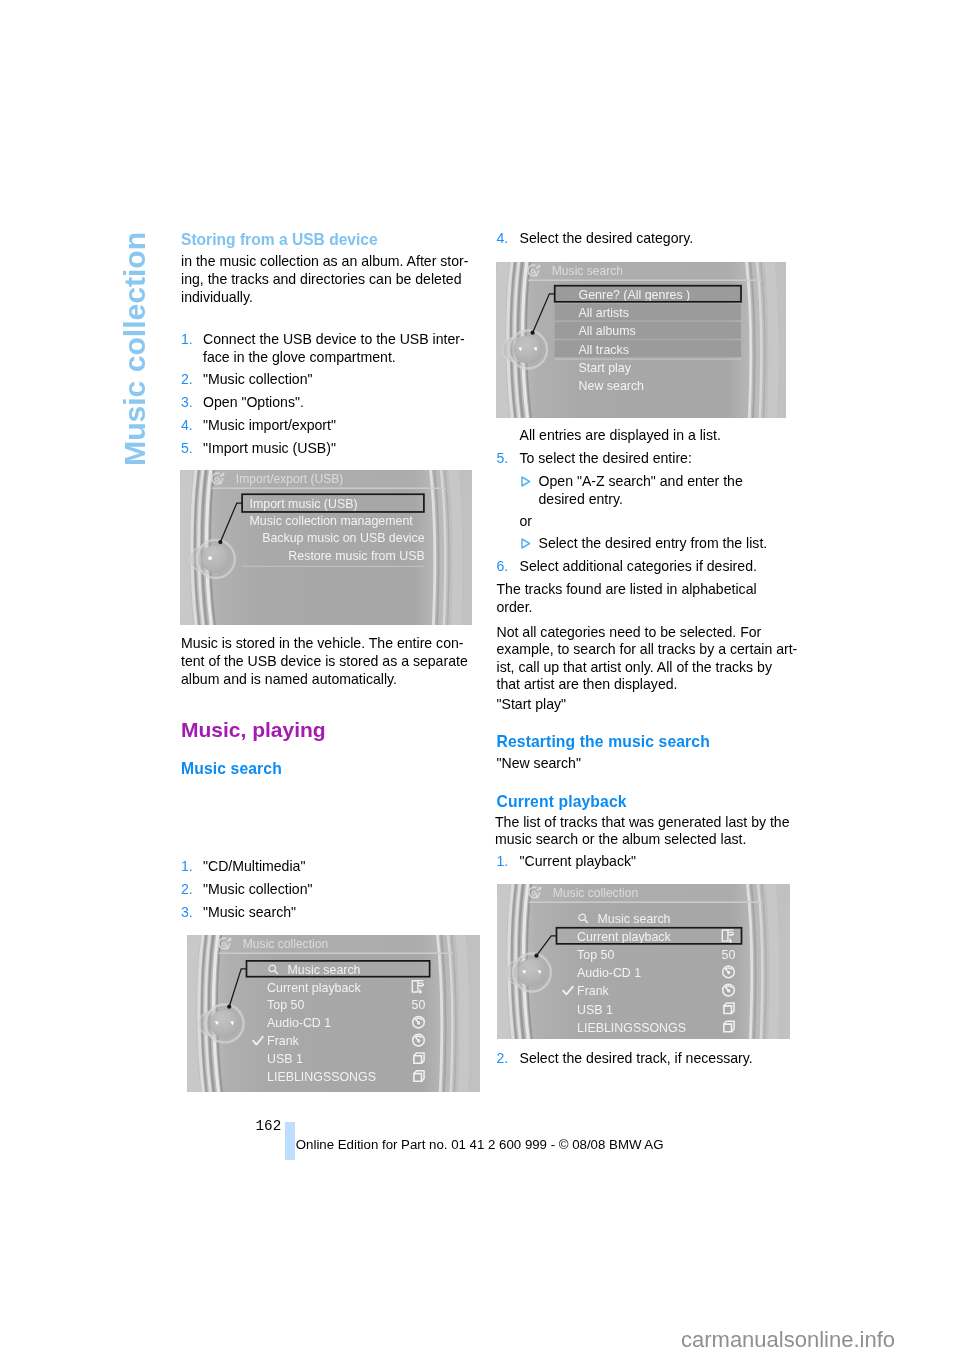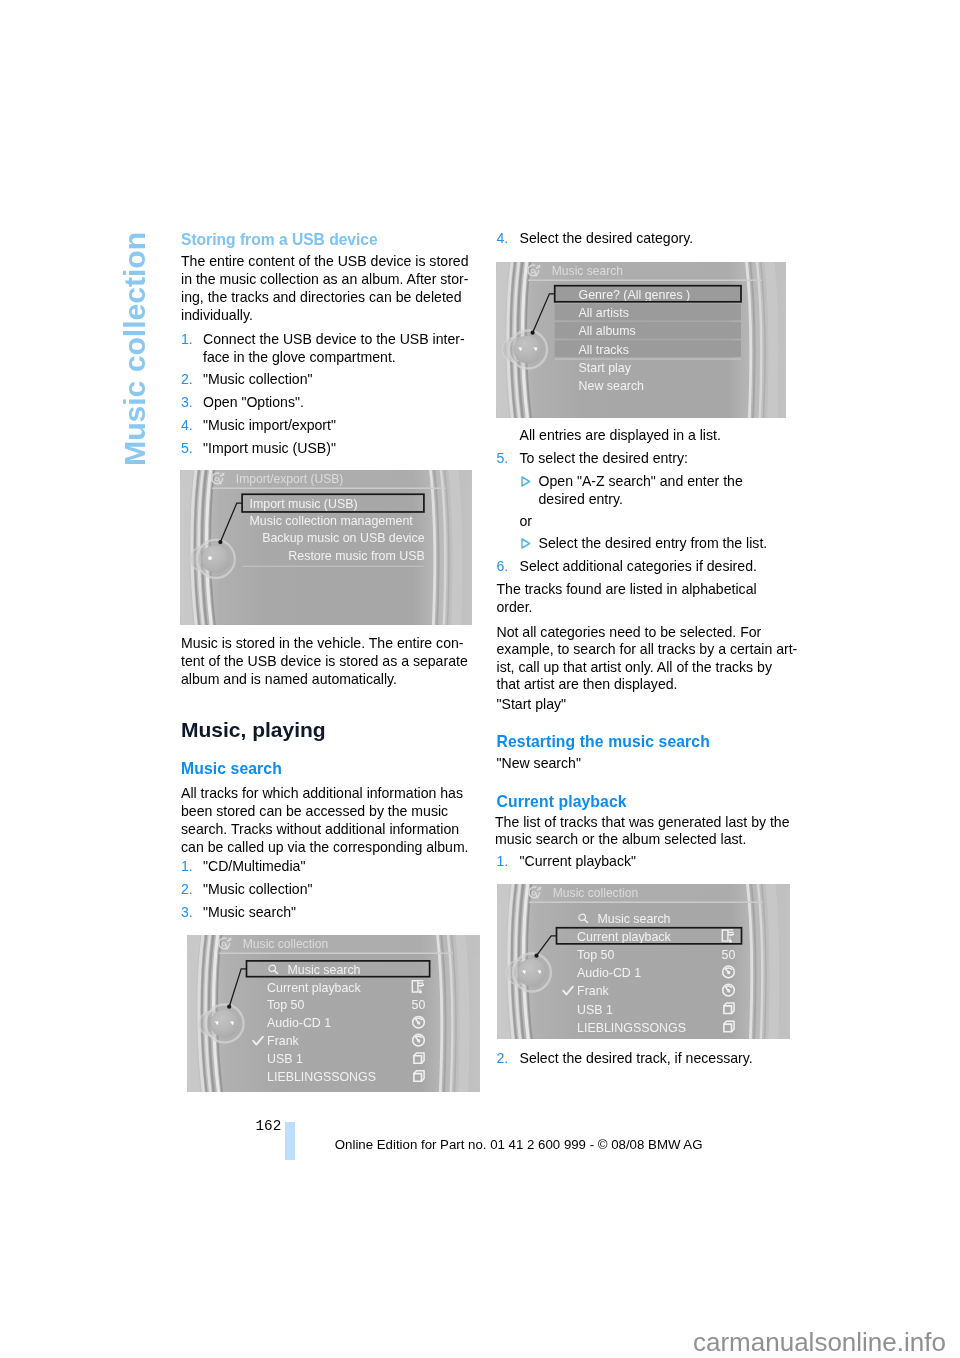--- a/index.html
+++ b/index.html
@@ -6,48 +6,47 @@
   body{width:960px;height:1358px;position:relative;
        font-family:"Liberation Sans",sans-serif;}
   .page{position:absolute;left:0;top:0;width:960px;height:1358px;background:#fff;overflow:hidden;}
 
   
   .chapter-tab{position:absolute;left:119.5px;top:465.5px;transform:rotate(-90deg);transform-origin:0 0;
       color:#8ac8f2;font-weight:bold;font-size:30.3px;letter-spacing:-0.1px;white-space:nowrap;
       line-height:30.3px;}
 
   .blk{position:absolute;}
-  .sec{color:#0f172a;font-size:21px;font-weight:bold;line-height:22px;white-space:nowrap;}
+  .sec{color:#a21caf;font-size:21px;font-weight:bold;line-height:22px;white-space:nowrap;}
   .sub3{color:#7ec3f2;font-size:15.6px;font-weight:bold;line-height:18px;white-space:nowrap;}
   .sub2{color:#0b8cf2;font-size:15.7px;font-weight:bold;line-height:18px;white-space:nowrap;letter-spacing:0.12px;}
   .body{font-size:14.1px;line-height:18px;color:#000;}
   .nowrap{white-space:nowrap;}
 
   .li{position:absolute;font-size:14.1px;line-height:18px;color:#000;}
   .li .num{position:absolute;left:0;top:0;color:#2090f5;}
   .li .txt{display:block;}
   .tri{position:absolute;line-height:0;}
 
   .shot{position:absolute;filter:blur(0.35px);}
 
   .pagenum{position:absolute;font-size:14.3px;color:#000;}
   .bluebar{position:absolute;background:#bddefc;}
   .footline{position:absolute;font-size:13.25px;color:#000;white-space:nowrap;}
-  .watermark{position:absolute;color:#909090;font-size:26px;white-space:nowrap;margin-left:12px;}
+  .watermark{position:absolute;color:#909090;font-size:22px;white-space:nowrap;}
 </style>
 </head>
 <body>
 
 <div class="page">
   <div class="chapter-tab">Music collection</div>
 
   <div class="blk sub3" style="left:181px;top:230.8px;">Storing from a USB device</div>
 
   <div class="blk body" style="left:181px;top:251.8px;width:292px;">
-    <div class="nowrap">The entire content of the USB device is stored</div>
     <div class="nowrap">in the music collection as an album. After stor-</div>
     <div class="nowrap">ing, the tracks and directories can be deleted</div>
     <div class="nowrap">individually.</div>
   </div>
 
   <div class="li" style="left:181px;top:329.5px;width:292px;">
     <span class="num">1.</span>
     <span class="txt" style="margin-left:22px;">
       <span class="nowrap" style="display:block">Connect the USB device to the USB inter-</span>
       <span class="nowrap" style="display:block">face in the glove compartment.</span>
@@ -145,26 +144,20 @@
 
   <div class="blk body" style="left:181px;top:634px;width:292px;">
     <div class="nowrap">Music is stored in the vehicle. The entire con-</div>
     <div class="nowrap">tent of the USB device is stored as a separate</div>
     <div class="nowrap">album and is named automatically.</div>
   </div>
 
   <div class="blk sec" style="left:181px;top:719px;">Music, playing</div>
   <div class="blk sub2" style="left:181px;top:760.2px;">Music search</div>
 
-  <div class="blk body" style="left:181px;top:783.6px;width:292px;">
-    <div class="nowrap">All tracks for which additional information has</div>
-    <div class="nowrap">been stored can be accessed by the music</div>
-    <div class="nowrap">search. Tracks without additional information</div>
-    <div class="nowrap">can be called up via the corresponding album.</div>
-  </div>
 
   <div class="li" style="left:181px;top:857.2px;width:292px;">
     <span class="num">1.</span>
     <span class="txt nowrap" style="margin-left:22px;">"CD/Multimedia"</span>
   </div>
   <div class="li" style="left:181px;top:880.3px;width:292px;">
     <span class="num">2.</span>
     <span class="txt nowrap" style="margin-left:22px;">"Music collection"</span>
   </div>
   <div class="li" style="left:181px;top:903.4px;width:292px;">
@@ -379,21 +372,21 @@
           <circle cx="36.6" cy="70.7" r="2.1" fill="#171717"></circle>
         </g>
       </svg></div>
 
   <div class="blk body" style="left:519.5px;top:426.2px;text-align:right;">
     <div class="nowrap">All entries are displayed in a list.</div>
   </div>
 
   <div class="li" style="left:496.5px;top:448.5px;width:292px;">
     <span class="num">5.</span>
-    <span class="txt nowrap" style="margin-left:23px;">To select the desired entry:</span>
+    <span class="txt nowrap" style="margin-left:23px;">To select the desired entire:</span>
   </div>
 
   <div class="li" style="left:519.5px;top:471.7px;width:270px;">
     <span class="tri" style="left:1.5px;top:4.2px;"><svg width="10" height="11" viewBox="0 0 10 11">
           <path d="M 1 1 L 8.6 5.5 L 1 10 Z" fill="none" stroke="#59b4ef" stroke-width="1.5" stroke-linejoin="round"></path>
         </svg></span>
     <span class="txt" style="margin-left:19px;">
       <span class="nowrap" style="display:block">Open "A-Z search" and enter the</span>
       <span class="nowrap" style="display:block">desired entry.</span>
     </span>
@@ -564,15 +557,15 @@
         </g>
       </svg></div>
 
   <div class="li" style="left:496.5px;top:1049px;width:292px;">
     <span class="num">2.</span>
     <span class="txt nowrap" style="margin-left:23px;">Select the desired track, if necessary.</span>
   </div>
 
   <div class="pagenum" style="left:255.5px;top:1118px;font-family:Liberation Mono, monospace;">162</div>
   <div class="bluebar" style="left:285.4px;top:1121.9px;width:9.6px;height:37.7px;"></div>
-  <div class="footline" style="left:295.8px;top:1136.5px;margin-left:39px;">Online Edition for Part no. 01 41 2 600 999 - © 08/08 BMW AG</div>
+  <div class="footline" style="left:295.8px;top:1136.5px;">Online Edition for Part no. 01 41 2 600 999 - © 08/08 BMW AG</div>
   <div class="watermark" style="left:681px;top:1326.5px;">carmanualsonline.info</div>
 </div>
 
 </body></html>

